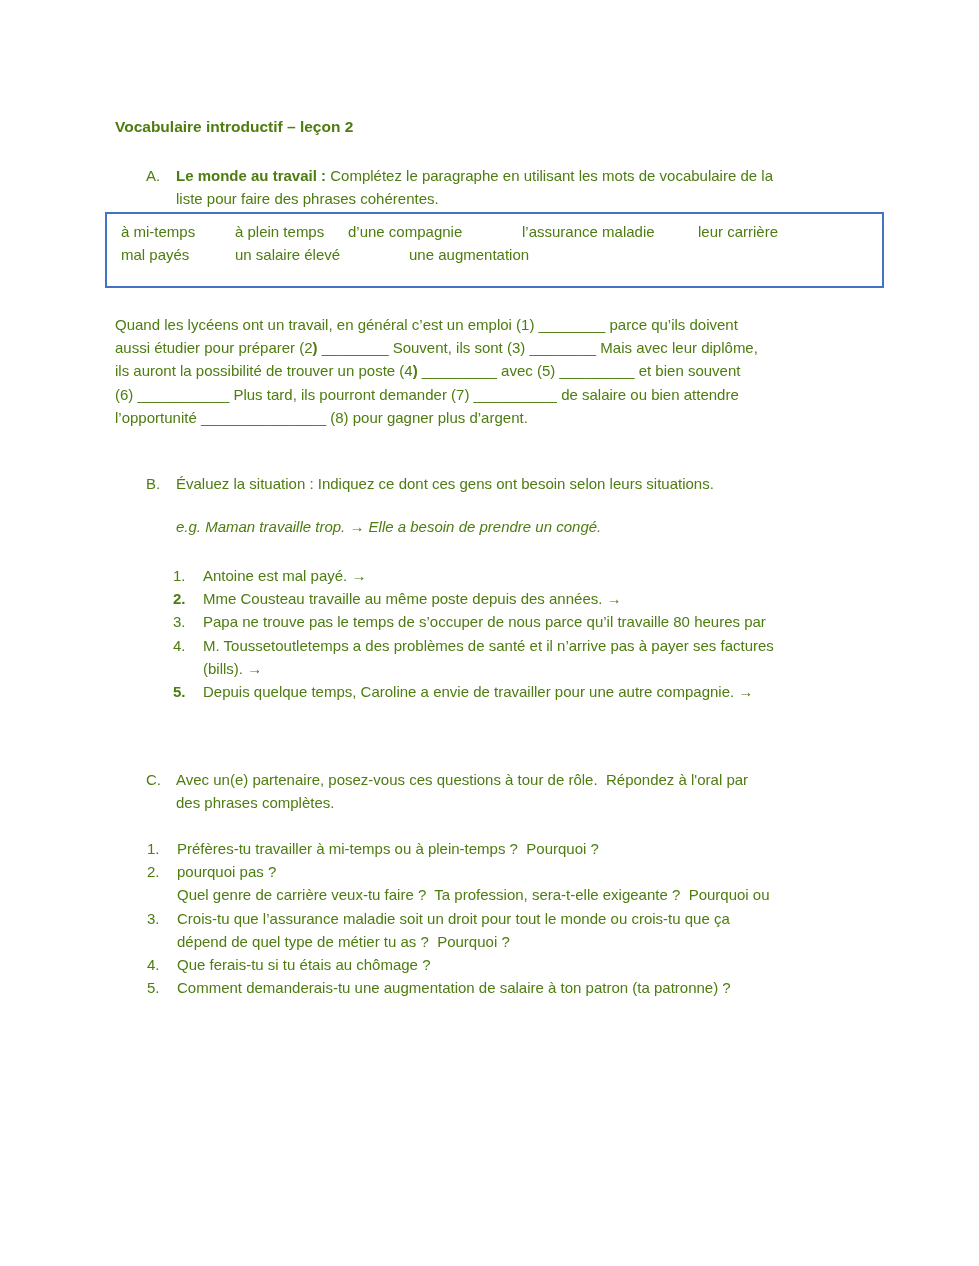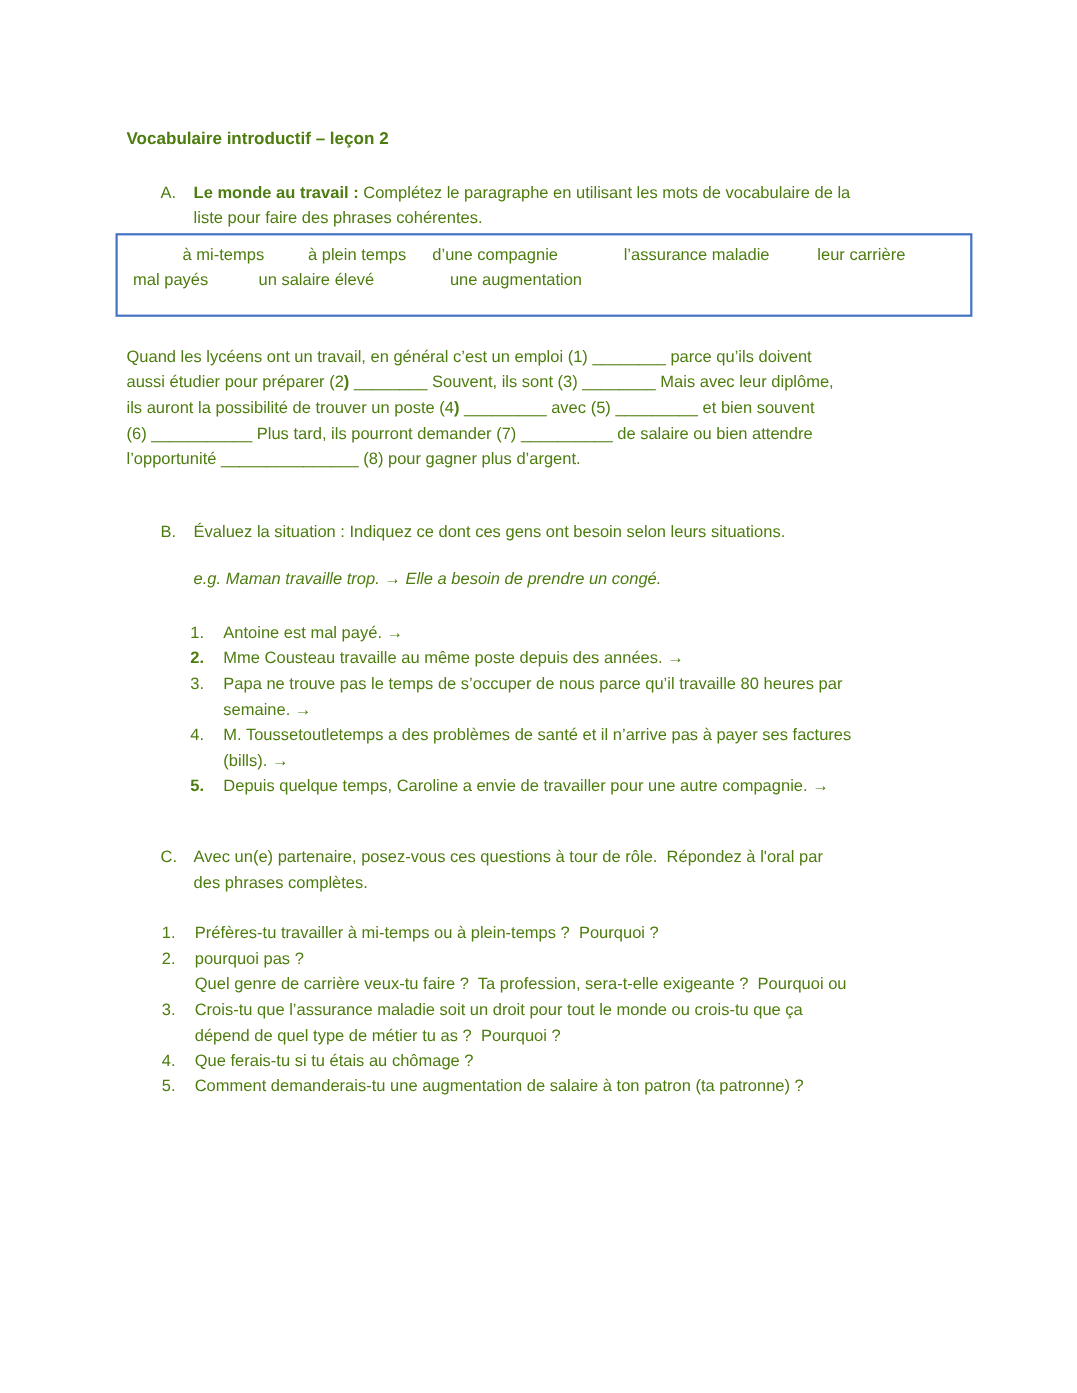--- a/index.html
+++ b/index.html
@@ -6,21 +6,21 @@
   #page{position:relative;width:979px;height:1266px;background:#ffffff;
         font-family:"Liberation Sans","DejaVu Sans",sans-serif;font-size:15px;color:#1c1c1c;overflow:hidden;}
   #title{position:absolute;left:115px;top:118px;font-weight:700;font-size:15.5px;white-space:pre;}
   .section{position:absolute;display:flex;align-items:flex-start;}
   .letter{width:30px;flex:none;line-height:23.2px;white-space:pre;}
   .seclines{flex:none;}
   .tline{line-height:23.2px;white-space:pre;}
   #secA{left:146px;top:164px;}
   #vocabBox{position:absolute;left:105px;top:212px;width:775px;height:72px;border:2px solid #4472C4;background:#ffffff;}
   .vrow{position:absolute;left:0;right:0;height:23px;}
-  #vrow1{top:9px;margin-left:45px;}
+  #vrow1{top:9px;}
   #vrow2{top:32px;}
   .vw{position:absolute;top:0;white-space:pre;}
   #vrow1 .vw:nth-child(1){left:14px}
   #vrow1 .vw:nth-child(2){left:128px}
   #vrow1 .vw:nth-child(3){left:241px}
   #vrow1 .vw:nth-child(4){left:415px}
   #vrow1 .vw:nth-child(5){left:591px}
   #vrow2 .vw:nth-child(1){left:14px}
   #vrow2 .vw:nth-child(2){left:128px}
   #vrow2 .vw:nth-child(3){left:302px}
@@ -93,21 +93,20 @@
       <div class="li">
         <div class="num b">2.</div>
         <div>
           <div class="tline"><span>Mme Cousteau travaille au même poste depuis des années. →</span></div>
         </div>
       </div>
       <div class="li">
         <div class="num">3.</div>
         <div>
           <div class="tline"><span>Papa ne trouve pas le temps de s’occuper de nous parce qu’il travaille 80 heures par</span></div>
-          <div class="tline"><span>semaine. →</span></div>
         </div>
       </div>
       <div class="li">
         <div class="num">4.</div>
         <div>
           <div class="tline"><span>M. Toussetoutletemps a des problèmes de santé et il n’arrive pas à payer ses factures</span></div>
           <div class="tline"><span>(bills). →</span></div>
         </div>
       </div>
       <div class="li">

